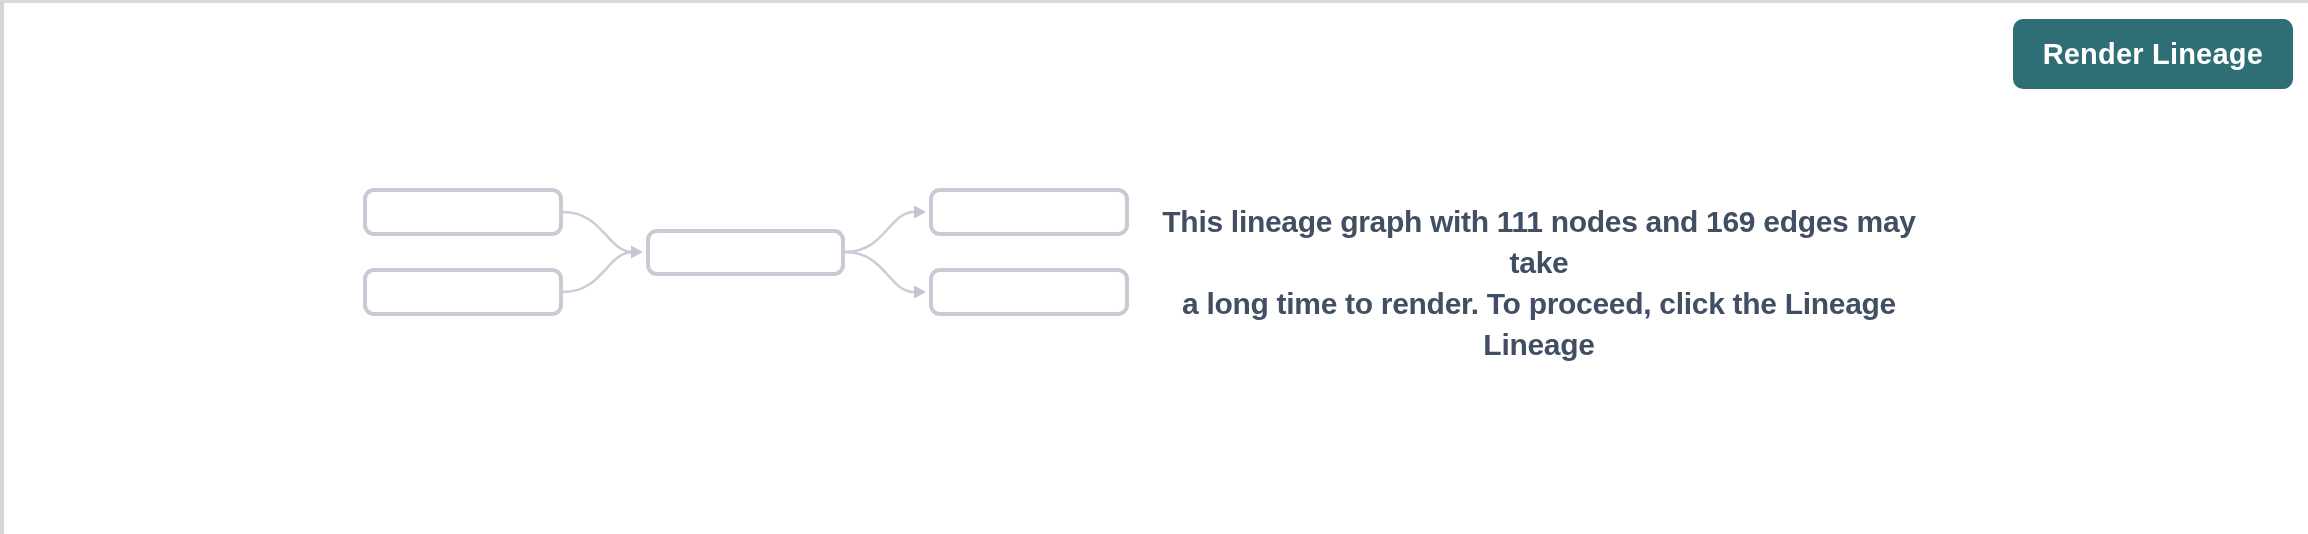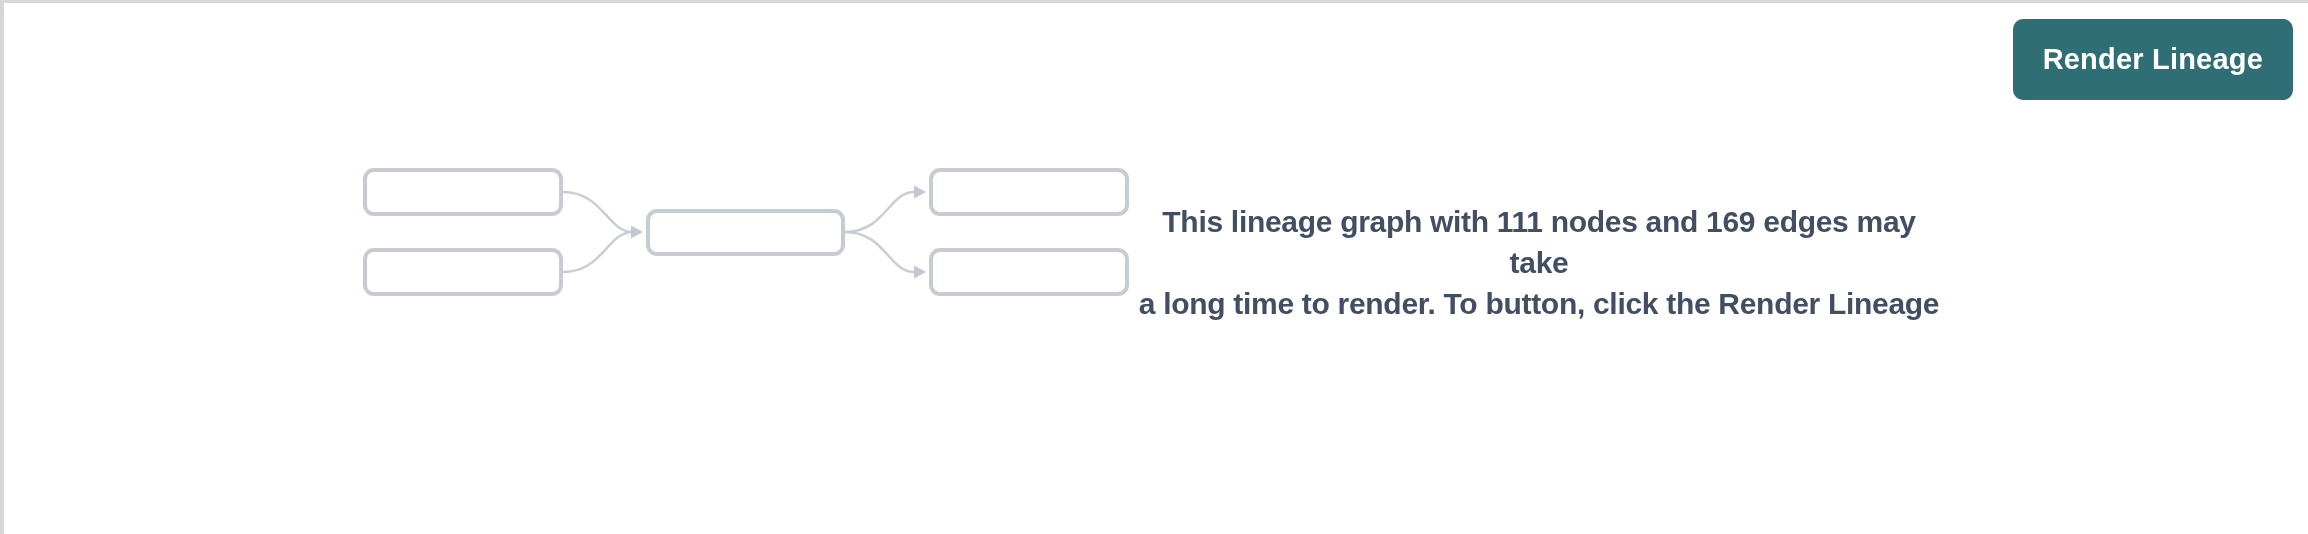--- a/index.html
+++ b/index.html
@@ -17,21 +17,21 @@
     width: 2308px;
     height: 534px;
     background: #ffffff;
     border-top: 3px solid #d9dadd;
     border-left: 4px solid #d5d6d9;
   }
   .render-btn {
     position: absolute;
     top: 16px;
     right: 15px;
-    height: 81px;
+    height: 70px;
     padding: 0 30px;
     background: #2e6e74;
     color: #ffffff;
     border: none;
     border-radius: 10px;
     font-family: "Liberation Sans", sans-serif;
     font-size: 29px;
     font-weight: 700;
     letter-spacing: 0.2px;
     cursor: pointer;
@@ -98,17 +98,17 @@
 
       <rect x="2" y="2" width="196" height="44" rx="9"></rect>
       <rect x="2" y="82" width="196" height="44" rx="9"></rect>
       <rect x="285" y="43" width="195" height="43" rx="9"></rect>
       <rect x="568" y="2" width="196" height="44" rx="9"></rect>
       <rect x="568" y="82" width="196" height="44" rx="9"></rect>
     </svg>
 
     <div class="message">
       <div>This lineage graph with 111 nodes and 169 edges may take</div>
-      <div>a long time to render. To button, click the Render Lineage</div>
+      <div>a long time to render. To proceed, click the Lineage Lineage</div>
     </div>
 
   </div>
 </div>
 
 </body></html>

